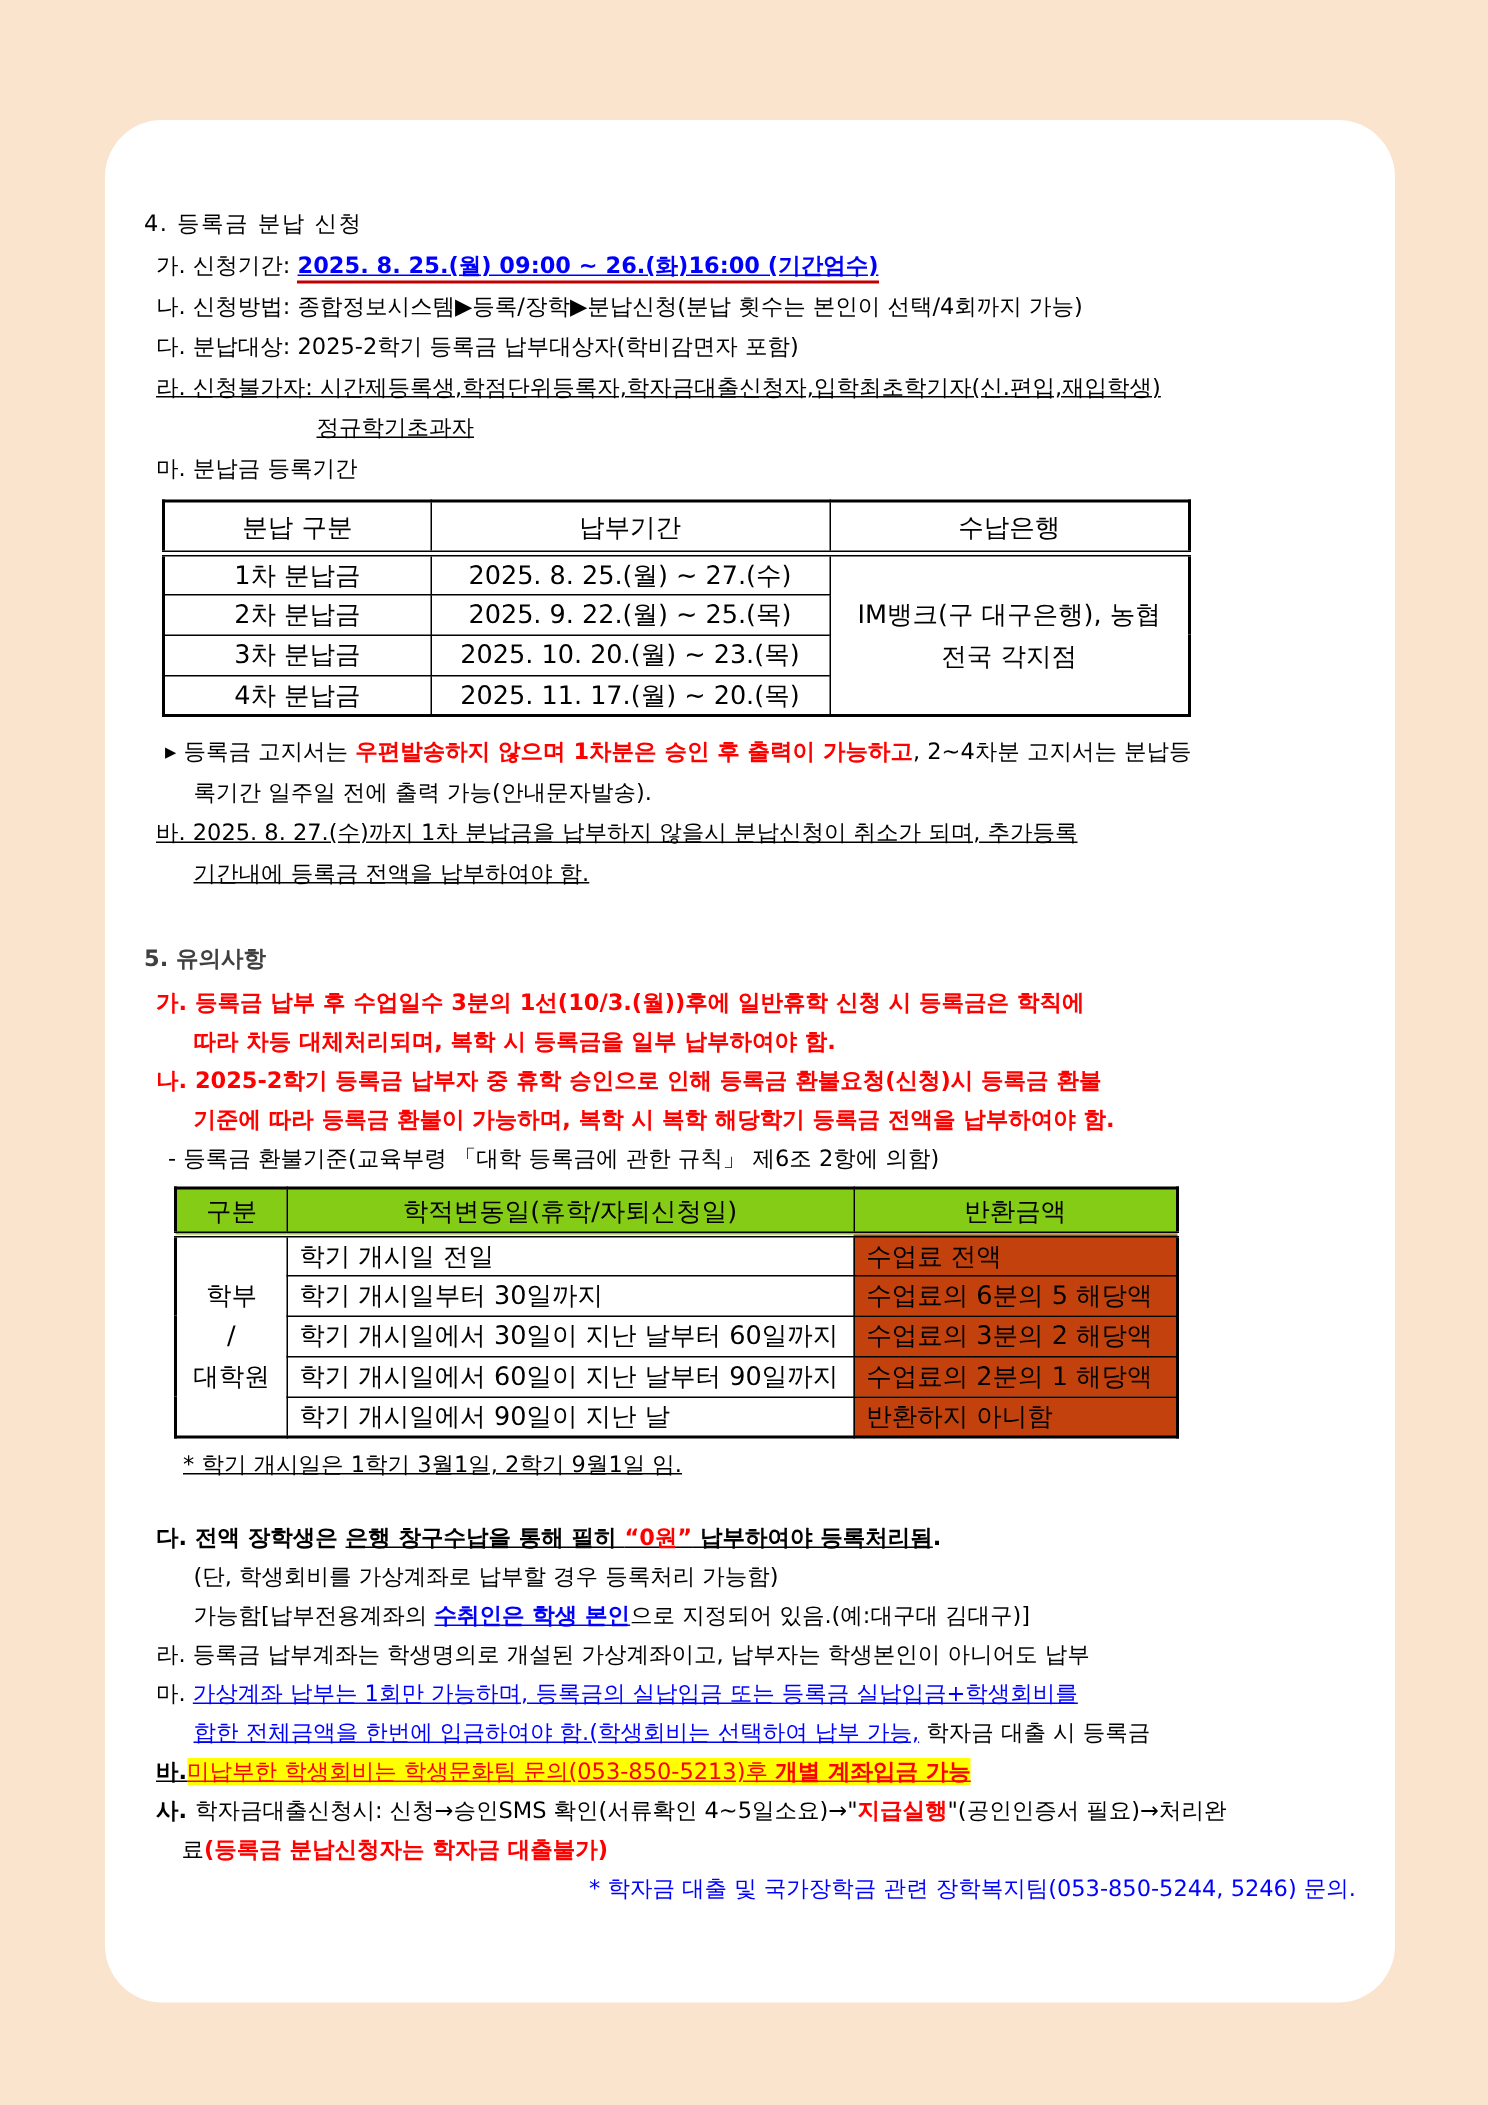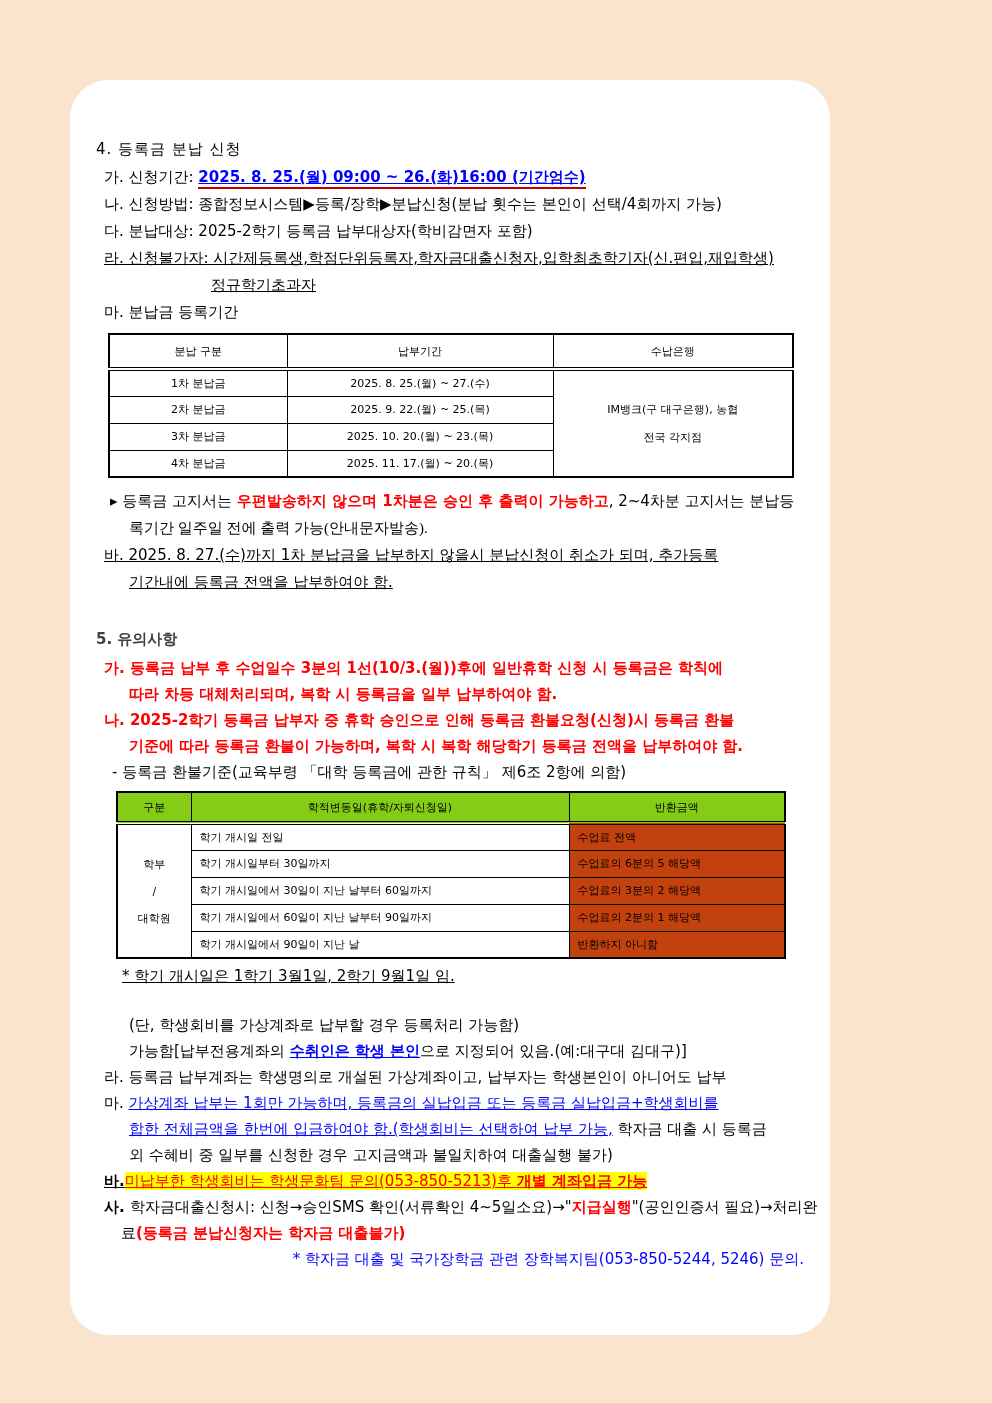--- a/index.html
+++ b/index.html
@@ -7,21 +7,21 @@
     padding: 0;
     width: 992px;
     height: 1403px;
     background: #FAE4CD;
     font-family: "DejaVu Sans", "Liberation Sans", sans-serif;
   }
   .card {
     position: absolute;
     left: 70px;
     top: 80px;
-    width: 760px;
+    width: 860px;
     height: 1255px;
     background: #FFFFFF;
     border-radius: 38px;
     box-sizing: border-box;
     padding: 56px 26px 0 26px;
     overflow: hidden;
     color: #000;
     font-size: 15px;
   }
   .ln { line-height: 27px; white-space: nowrap; }
@@ -39,21 +39,21 @@
     border-bottom: 2px solid #C00000;
     padding-bottom: 1px;
   }
   .hl { background: #FFFF00; }
   .title4 { line-height: 27px; margin-bottom: 1px; letter-spacing: 1px; }
   .title5 { line-height: 27px; margin-top: 30px; margin-bottom: 2px; color: #404040; font-weight: bold; }
 
   table.tbl {
     border-collapse: collapse;
     border: 2px solid #000;
-    font-size: 11px;
+    font-size: 17px;
   }
   table.tbl th, table.tbl td {
     border: 1px solid #000;
     font-weight: normal;
     padding: 0 6px;
     text-align: center;
   }
   table.tbl thead th { border-bottom: 4px double #000; }
 
   .tbl1 { margin: 7px 0 10px 12px; }
@@ -121,21 +121,21 @@
         <td>4차 분납금</td>
         <td>2025. 11. 17.(월) ~ 20.(목)</td>
       </tr>
     </tbody>
   </table>
 
   <div class="ln" style="padding-left:14px;">
     <span>▸</span>
     <span>등록금 고지서는 </span><span class="red b">우편발송하지 않으며 1차분은 승인 후 출력이 가능하고</span><span>, 2~4차분 고지서는 분납등</span>
   </div>
-  <div class="ln" style="padding-left:33px;font-family:Liberation Serif, serif;">록기간 일주일 전에 출력 가능(안내문자발송).</div>
+  <div class="ln" style="padding-left:33px;">록기간 일주일 전에 출력 가능(안내문자발송).</div>
   <div class="ln ind1 ul">바. 2025. 8. 27.(수)까지 1차 분납금을 납부하지 않을시 분납신청이 취소가 되며, 추가등록</div>
   <div class="ln ind2"><span class="ul">기간내에 등록금 전액을 납부하여야 함.</span></div>
 
   <div class="title5">5. 유의사항</div>
 
   <div class="ln-sm ind1 red b">가. 등록금 납부 후 수업일수 3분의 1선(10/3.(월))후에 일반휴학 신청 시 등록금은 학칙에</div>
   <div class="ln-sm ind2 red b">따라 차등 대체처리되며, 복학 시 등록금을 일부 납부하여야 함.</div>
   <div class="ln-sm ind1 red b">나. 2025-2학기 등록금 납부자 중 휴학 승인으로 인해 등록금 환불요청(신청)시 등록금 환불</div>
   <div class="ln-sm ind2 red b">기준에 따라 등록금 환불이 가능하며, 복학 시 복학 해당학기 등록금 전액을 납부하여야 함.</div>
   <div class="ln-sm" style="padding-left:16px;">- 등록금 환불기준(교육부령 「대학 등록금에 관한 규칙」 제6조 2항에 의함)</div>
@@ -179,34 +179,36 @@
         <td class="left">학기 개시일에서 90일이 지난 날</td>
         <td class="left gray">반환하지 아니함</td>
       </tr>
     </tbody>
   </table>
 
   <div class="ln" style="padding-left:26px;"><span class="ul">* 학기 개시일은 1학기 3월1일, 2학기 9월1일 임.</span></div>
 
   <div class="gap-lg"></div>
 
+  <div class="ln-sm ind1 b">
+    <span>다. </span><span>전액 장학생은 </span><span class="ul"><span>은행 창구수납을 통해 필히 </span><span class="red">“0원”</span><span> 납부하여야 등록처리됨</span></span><span>.</span>
+  </div>
   <div class="ln-sm ind2">(단, 학생회비를 가상계좌로 납부할 경우 등록처리 가능함)</div>
 
   <div class="ln-sm ind2">
     <span>가능함[납부전용계좌의 </span><span class="blue b ul">수취인은 학생 본인</span><span>으로 지정되어 있음.(예:대구대 김대구)]</span>
   </div>
   <div class="ln-sm ind1">라. 등록금 납부계좌는 학생명의로 개설된 가상계좌이고, 납부자는 학생본인이 아니어도 납부</div>
 
   <div class="ln-sm ind1">
     <span>마. </span><span class="blue ul">가상계좌 납부는 1회만 가능하며, 등록금의 실납입금 또는 등록금 실납입금+학생회비를</span>
   </div>
   <div class="ln-sm ind2">
     <span class="blue ul">합한 전체금액을 한번에 입금하여야 함.(학생회비는 선택하여 납부 가능,</span><span> 학자금 대출 시 등록금</span>
   </div>
-  <div class="ln-sm ind2">외 수혜비 중 일부를 신청한 경우 고지금액과 불일치하여 대출실행 불가)</div>
 
   <div class="ln-sm ind1">
     <span class="b ul">바.</span><span class="hl"><span class="red ul">미납부한 학생회비는 학생문화팀 문의(053-850-5213)후 </span><span class="red b ul">개별 계좌입금 가능</span></span>
   </div>
 
   <div class="ln-sm ind1">
     <span class="b">사. </span><span>학자금대출신청시: 신청→승인SMS 확인(서류확인 4~5일소요)→"</span><span class="red b">지급실행</span><span>"(공인인증서 필요)→처리완</span>
   </div>
   <div class="ln-sm ind3">
     <span>료</span><span class="red b">(등록금 분납신청자는 학자금 대출불가)</span>

